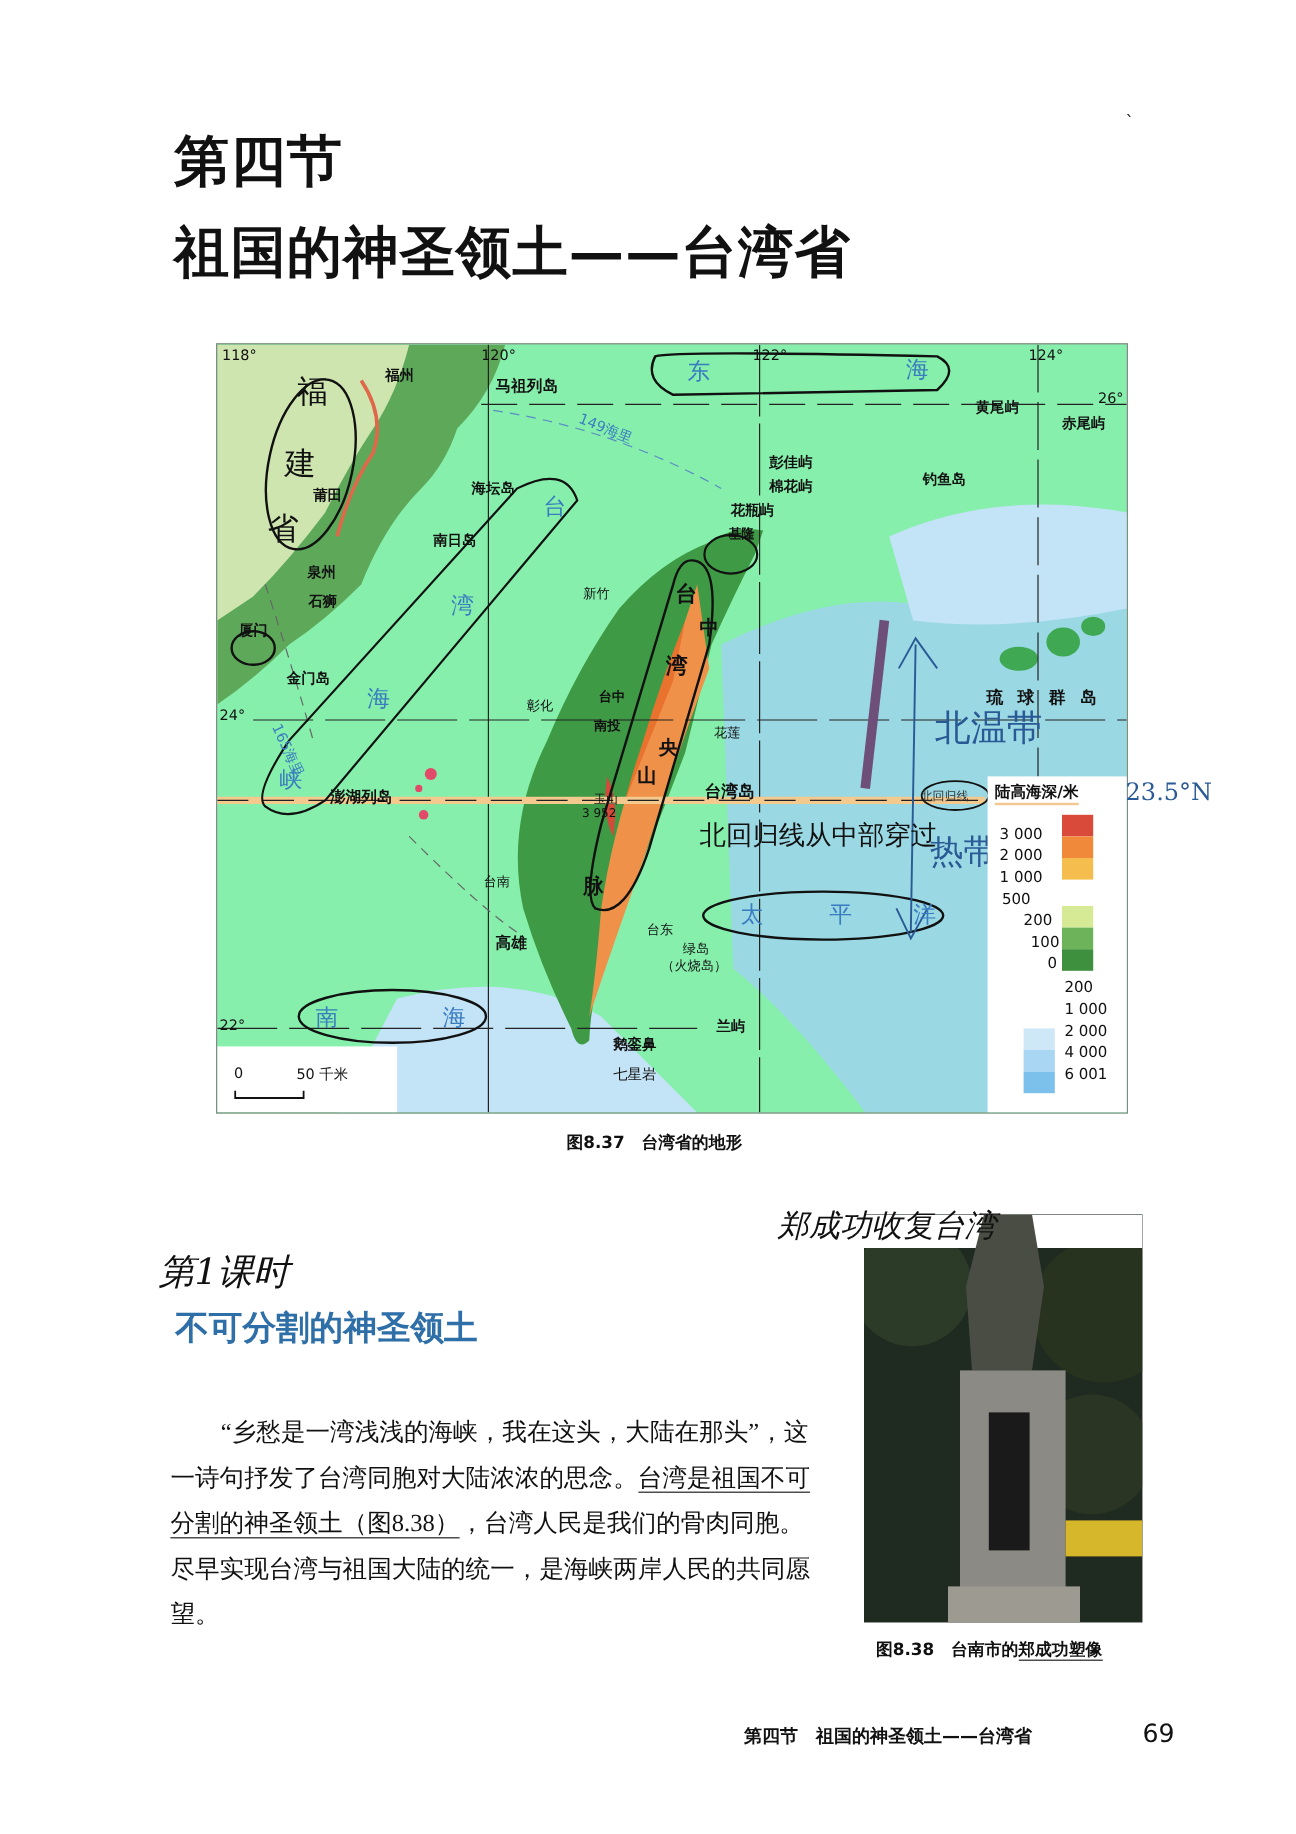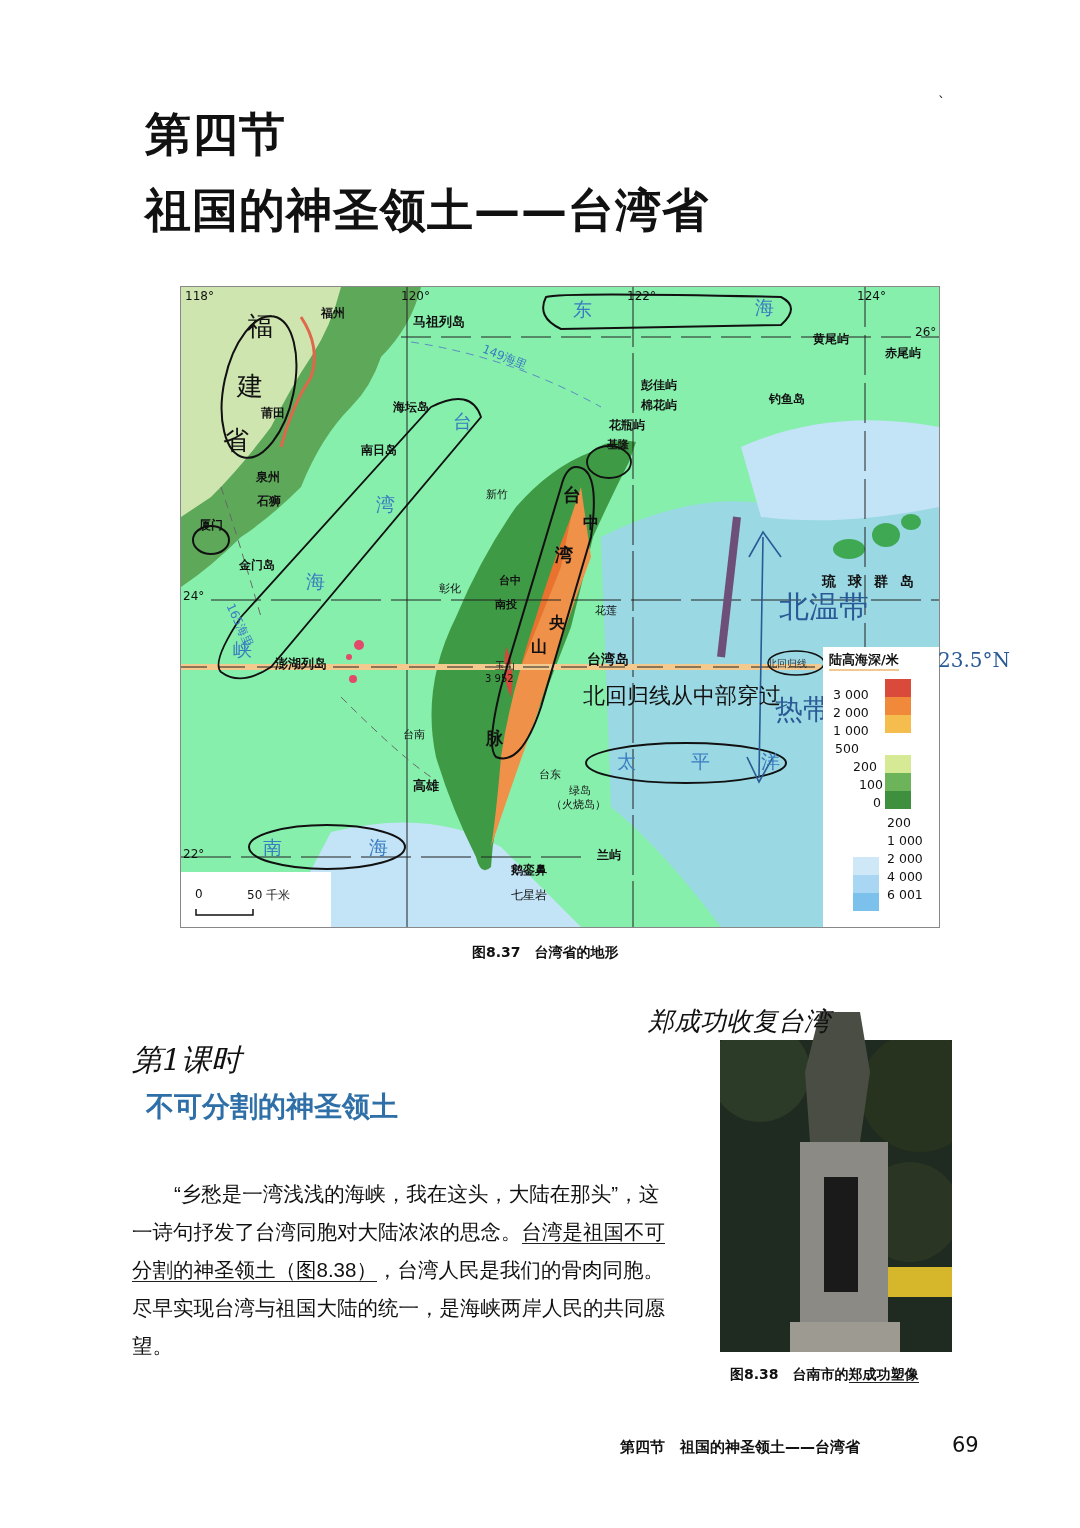--- a/index.html
+++ b/index.html
@@ -15,22 +15,22 @@
   .lbl { position:absolute; font-size:12px; font-weight:bold; color:#111; white-space:nowrap;
          font-family:"DejaVu Sans", sans-serif; }
   .sea { position:absolute; font-size:19px; color:#3a7cc0; font-family:"DejaVu Serif", serif; }
   .hand { position:absolute; font-family:"DejaVu Serif", serif; white-space:nowrap; }
   .legend { position:absolute; left:642px; top:360px; width:116px; height:280px; background:#fff; }
   .legend .ttl { position:absolute; left:6px; top:4px; font-size:13px; font-weight:bold; border-bottom:2px solid #f2c890; }
   .legend .val { position:absolute; font-size:12.5px; color:#111; }
   .swatch { position:absolute; width:26px; }
   .cap { font-size:14px; font-weight:bold; color:#111; }
   .sub { left:146px; top:1088px; font-size:28px; font-weight:bold; color:#2f6fa8; }
-  .para { left:132px; top:1175px; width:540px; font-size:20.5px; line-height:38px; color:#111;
-          font-family:Liberation Sans, sans-serif; text-indent:42px; }
+  .para { left:142px; top:1175px; width:540px; font-size:20.5px; line-height:38px; color:#111;
+          font-family:Liberation Serif, serif; text-indent:42px; }
   .underline { border-bottom:1.5px solid #222; }
   .photo { left:720px; top:1012px; width:232px; height:340px; background:#1e261e; overflow:hidden; }
   .footer { top:1438px; left:620px; font-size:15px; font-weight:bold; color:#111; }
   .pagenum { top:1433px; left:952px; font-size:21px; color:#111; }
 </style>
 </head>
 <body>
 
 <div class="abs h1" style="top:104px;">第四节</div>
 <div class="abs h1" style="top:180px;">祖国的神圣领土——台湾省</div>

